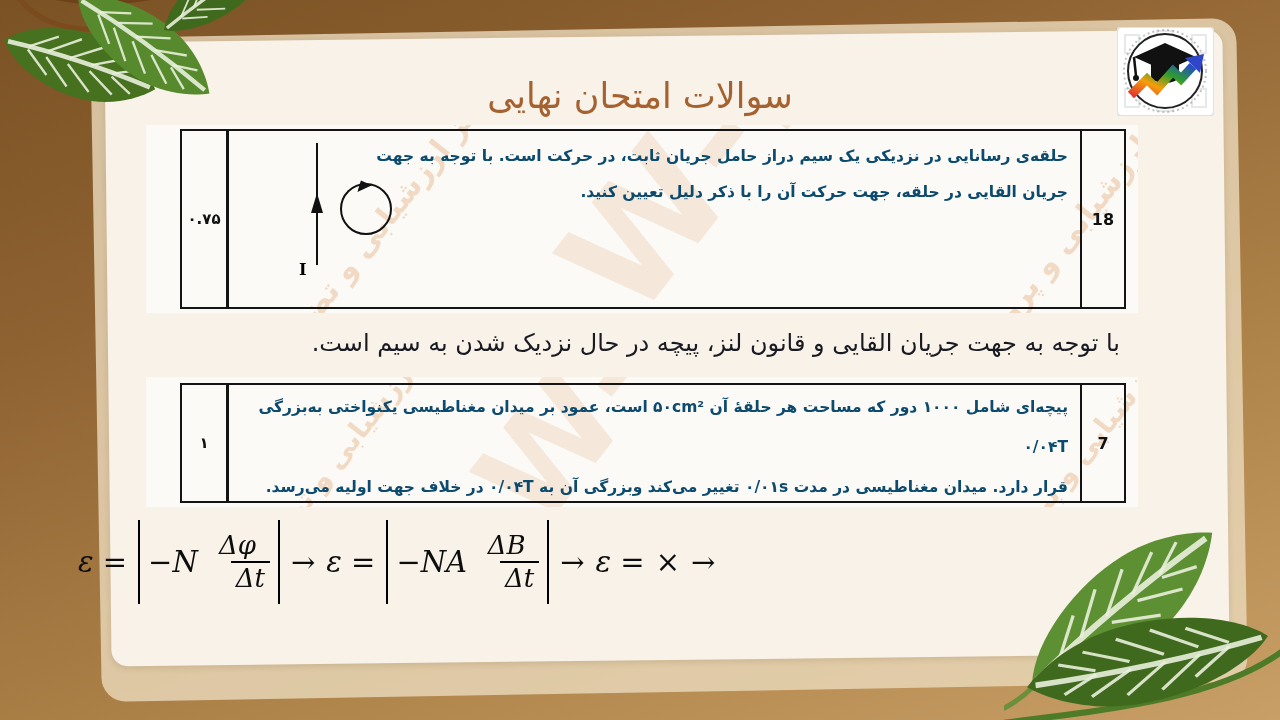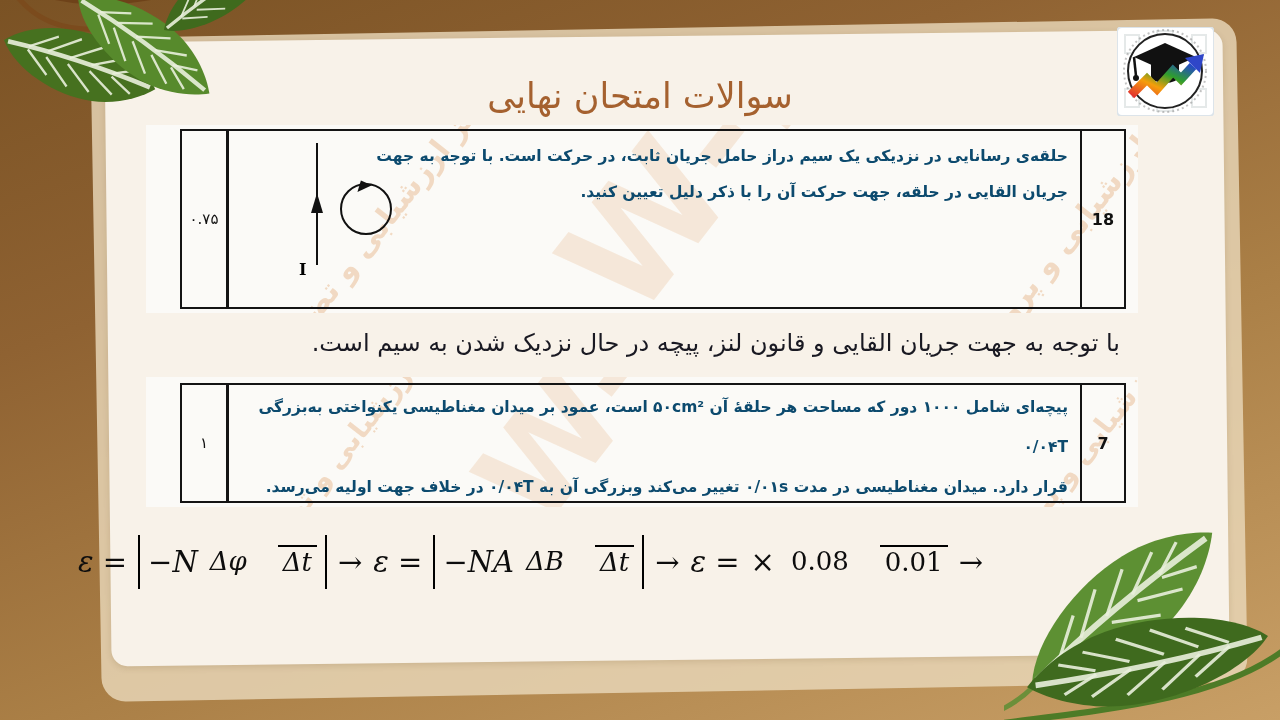--- a/index.html
+++ b/index.html
@@ -15,37 +15,37 @@
     direction:rtl;font-size:35px;color:#a5612f;font-weight:500;letter-spacing:0;}
   
   .scan{position:absolute;background:#fbfaf7;overflow:hidden;}
   .scan1{left:146px;top:125px;width:992px;height:188px;}
   .scan2{left:146px;top:377px;width:992px;height:130px;}
   .wm{position:absolute;color:#dd9757;font-weight:bold;white-space:nowrap;pointer-events:none;}
   .qtable{position:absolute;border:2px solid #141414;display:flex;flex-direction:row;}
   .t1{left:34px;top:4px;width:942px;height:176px;}
   .t2{left:34px;top:6px;width:942px;height:116px;}
   .score-cell{width:44px;border-right:3px solid #141414;display:flex;align-items:center;
-    justify-content:center;font-weight:normal;font-size:15px;color:#111;}
+    justify-content:center;font-weight:bold;font-size:15px;color:#111;}
   .main-cell{flex:1;position:relative;}
   .num-cell{width:42px;border-left:2px solid #141414;display:flex;align-items:center;
     justify-content:center;font-weight:bold;font-size:16px;color:#111;}
   .qtext{direction:rtl;text-align:right;font-weight:bold;color:#0c4a6e;
     font-size:15.5px;padding:7px 12px 0 12px;line-height:36px;}
   .t2 .qtext{line-height:40px;padding-top:2px;}
   .answer-line{position:absolute;top:329px;right:160px;direction:rtl;
     font-size:24px;color:#191922;}
   
   .formula{position:absolute;left:78px;top:516px;width:1080px;height:92px;
     display:flex;align-items:center;gap:11px;
     font-family:"DejaVu Serif",serif;font-size:29px;color:#0d0d0d;}
   .it{font-style:italic;}
   .abs{display:inline-flex;align-items:center;gap:7px;
     border-left:2.5px solid #000;border-right:2.5px solid #000;padding:10px 8px;}
-  .frac{display:inline-flex;align-items:center;
+  .frac{display:inline-flex;flex-direction:column;align-items:center;
     line-height:1.2;font-size:26px;}
   .frac .den{border-top:2px solid #000;margin-left:26px;}
   .frac .num,.frac .den{padding:0 5px;}
   sup.exp{font-size:17px;}
   .leaves{position:absolute;pointer-events:none;}
   .vein{fill:none;stroke:#e9efdc;opacity:0.9;}
 </style>
 </head>
 <body>
 
@@ -154,24 +154,20 @@
     <span class="abs">
       <span class="it">−NA</span>
       <span class="frac">
         <span class="num it">ΔB</span>
         <span class="den it">Δt</span>
       </span>
     </span>
     <span>→</span>
     <span class="it">ε =</span>
     <span>×</span>
-    <span class="frac">
-      <span class="num">0.08</span>
-      <span class="den">0.01</span>
-    </span>
     <span>→</span>
   </div>
 
   <svg class="leaves" style="left:-8px;top:-12px" width="262" height="152" viewBox="0 0 262 152">
     <path d="M16,-6 C34,28 66,46 118,40" stroke="#7b4b1d" stroke-width="5" fill="none"></path>
     <path d="M20,-4 C80,22 128,16 170,8" stroke="#6e4219" stroke-width="4" fill="none"></path>
     <use href="#leafg" fill="#46711f" transform="translate(12,52) rotate(18) scale(1.42,1.55)"></use>
     <use href="#leafg" fill="#578a2c" transform="translate(86,10) rotate(36) scale(1.45,1.45)"></use>
     <use href="#leafg" fill="#3f6a1d" transform="translate(172,42) rotate(-35) scale(1.2,1.1)"></use>
   </svg>

